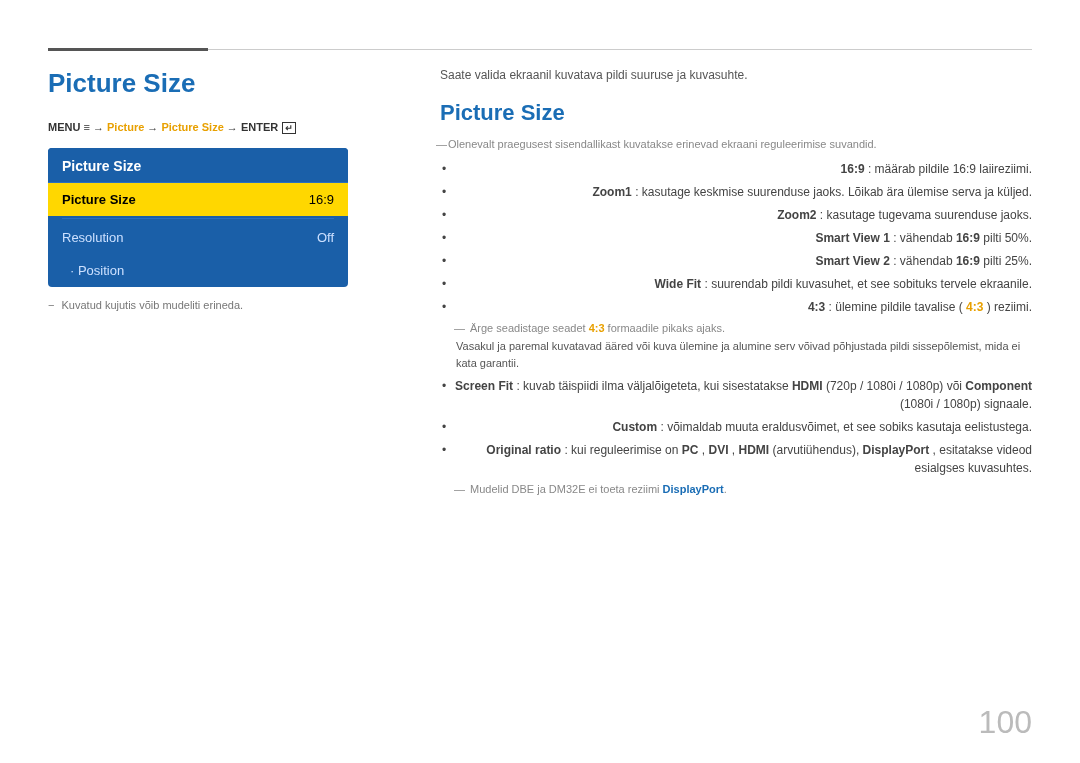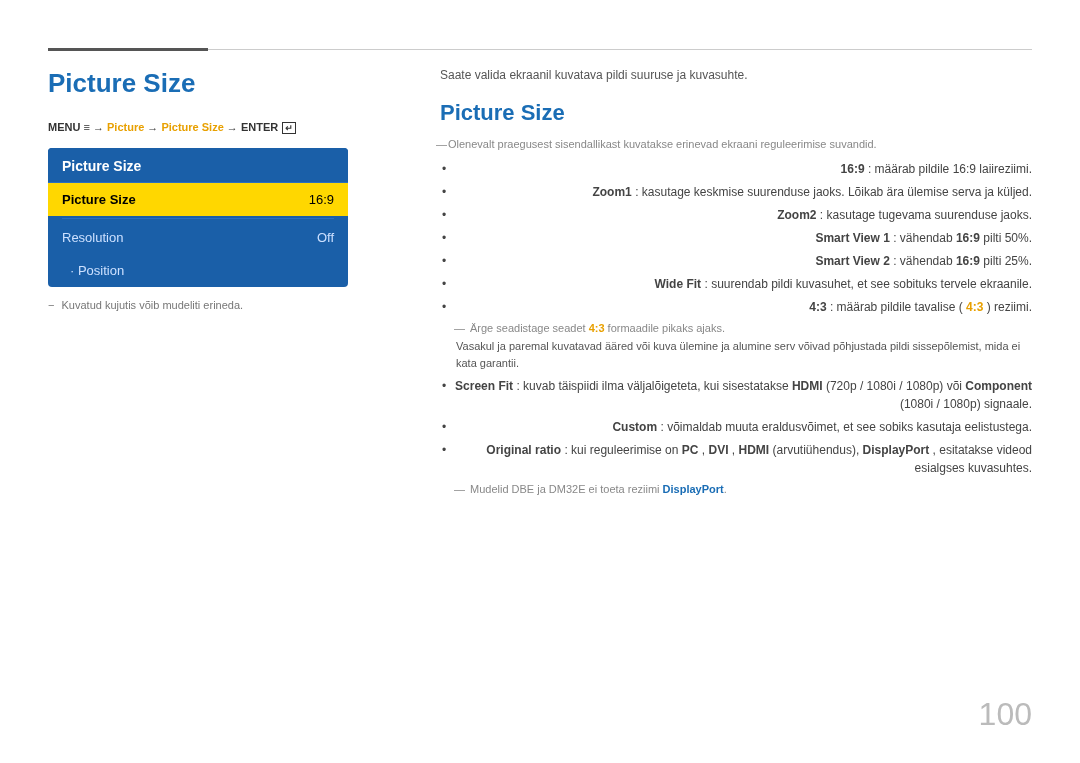--- a/index.html
+++ b/index.html
@@ -202,21 +202,21 @@
       font-size: 11px;
       color: #555;
       margin-left: 16px;
       margin-bottom: 6px;
       line-height: 1.5;
     }
 
     
     .page-number {
       position: absolute;
-      bottom: 30px;
+      bottom: 22px;
       right: 48px;
       font-size: 32px;
       color: #bbb;
       font-weight: 300;
     }
   </style>
 </head>
 <body>
 
 <div class="page">
@@ -295,21 +295,21 @@
         <span>: vähendab </span>
         <span class="bold">16:9</span>
         <span> pilti 25%.</span>
       </li>
       <li>
         <span class="bold">Wide Fit</span>
         <span>: suurendab pildi kuvasuhet, et see sobituks tervele ekraanile.</span>
       </li>
       <li>
         <span class="bold">4:3</span>
-        <span>: määrab pildile tavalise (</span>
+        <span>: ülemine pildile tavalise (</span>
         <span class="orange">4:3</span>
         <span>) reziimi.</span>
       </li>
     </ul>
 
     <div class="sub-note">
       Ärge seadistage seadet <span class="orange">4:3</span> formaadile pikaks ajaks.
     </div>
     <div class="sub-note-indent">
       Vasakul ja paremal kuvatavad ääred või kuva ülemine ja alumine serv võivad põhjustada pildi sissepõlemist, mida ei kata garantii.

